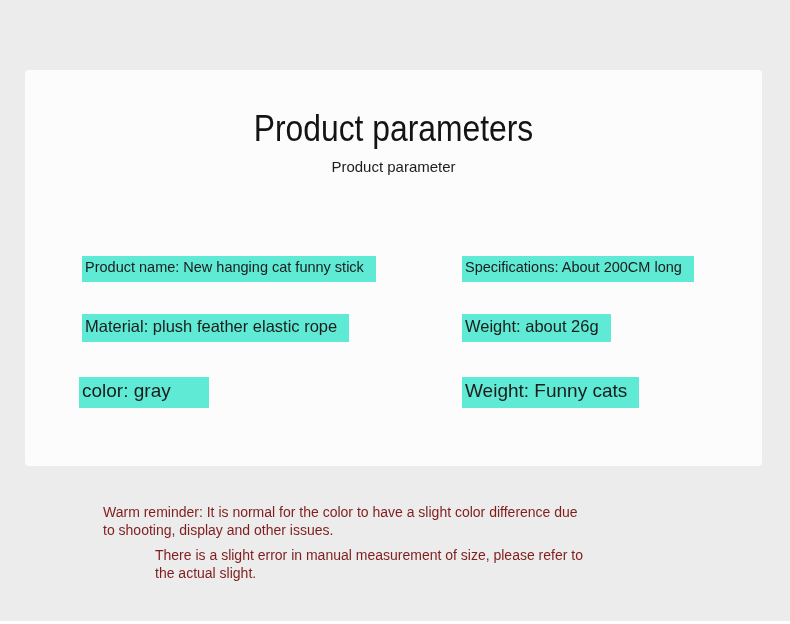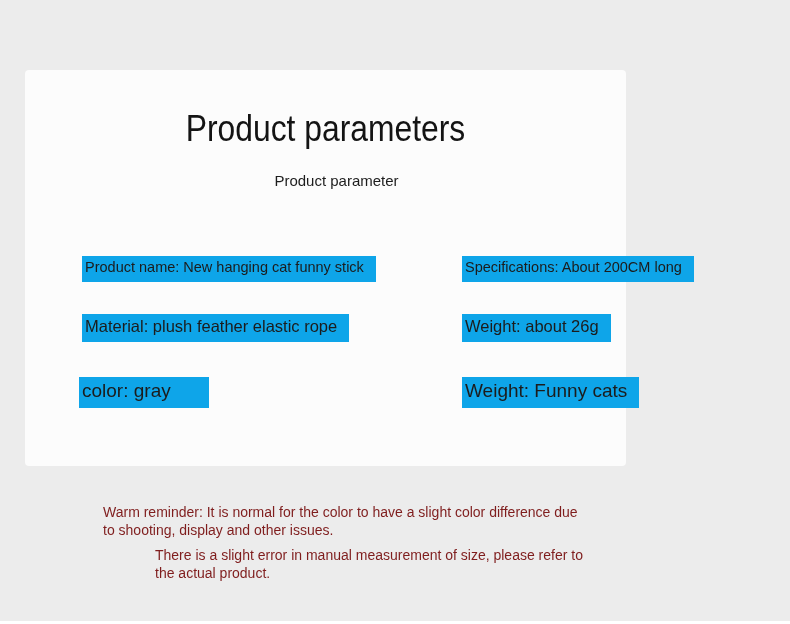--- a/index.html
+++ b/index.html
@@ -14,55 +14,54 @@
   .page {
     position: relative;
     width: 790px;
     height: 624px;
     background: #ececec;
   }
   .card {
     position: absolute;
     left: 25px;
     top: 70px;
-    width: 601px;
+    width: 737px;
     height: 396px;
     background: #fcfcfc;
     border-radius: 4px;
   }
   .title {
     position: absolute;
     top: 38px;
     left: 0;
     width: 100%;
     text-align: center;
     font-size: 37px;
     line-height: 42px;
     color: #141414;
     transform: scaleX(0.86);
     transform-origin: 50% 50%;
     white-space: nowrap;
   }
   .subtitle {
     position: absolute;
-    top: 102px;
+    top: 88px;
     left: 0;
     width: 100%;
     text-align: center;
     font-size: 15px;
     line-height: 17px;
     color: #1d1d1d;
     white-space: nowrap;
-    padding-left: 11px;
   }
   .cell {
     position: absolute;
     white-space: nowrap;
     color: #1c1c1c;
-    background: #0ea5e9;
+    background: #5eead4;
     padding: 3px 12px 6px 3px;
   }
   .col-left  { left: 57px; }
   .col-right { left: 437px; }
   .row1 { top: 186px; font-size: 14.5px; line-height: 17px; }
   .row2 { top: 244px; font-size: 16.5px; line-height: 19px; text-align: right; }
   .row3 { top: 307px; font-size: 19px;  line-height: 22px; }
   .row3.col-left { left: 54px; padding-right: 38px; }
   .footer-para {
     position: absolute;
@@ -107,18 +106,18 @@
     <div class="cell row3 col-right">Weight: Funny cats</div>
   </div>
 
   <div class="footer-para footer-warm">
     <div>Warm reminder: It is normal for the color to have a slight color difference due</div>
     <div>to shooting, display and other issues.</div>
   </div>
 
   <div class="footer-para footer-measure">
     <div>There is a slight error in manual measurement of size, please refer to</div>
-    <div>the actual product.</div>
+    <div>the actual slight.</div>
   </div>
 
   <div class="bottom-strip"></div>
 
 </div>
 
 </body></html>

